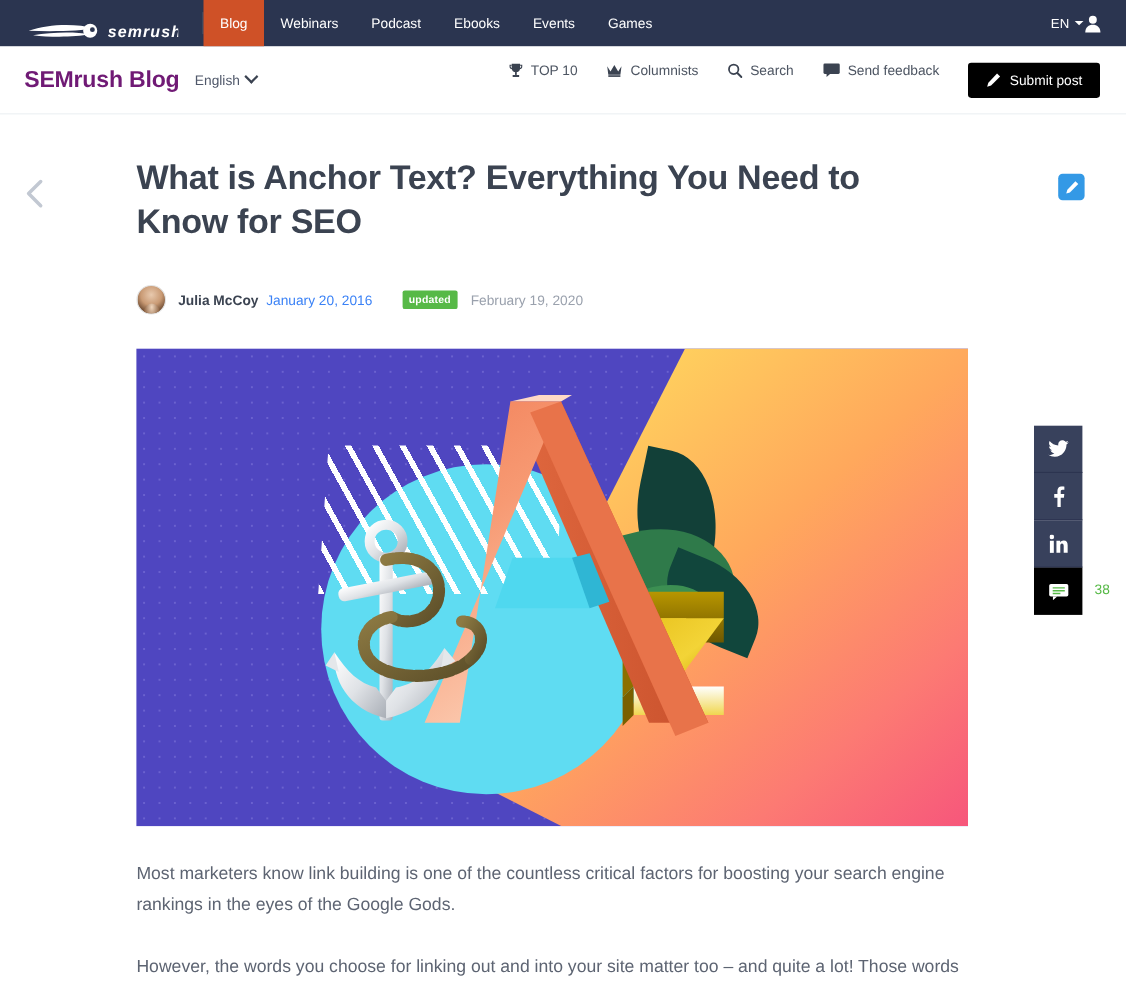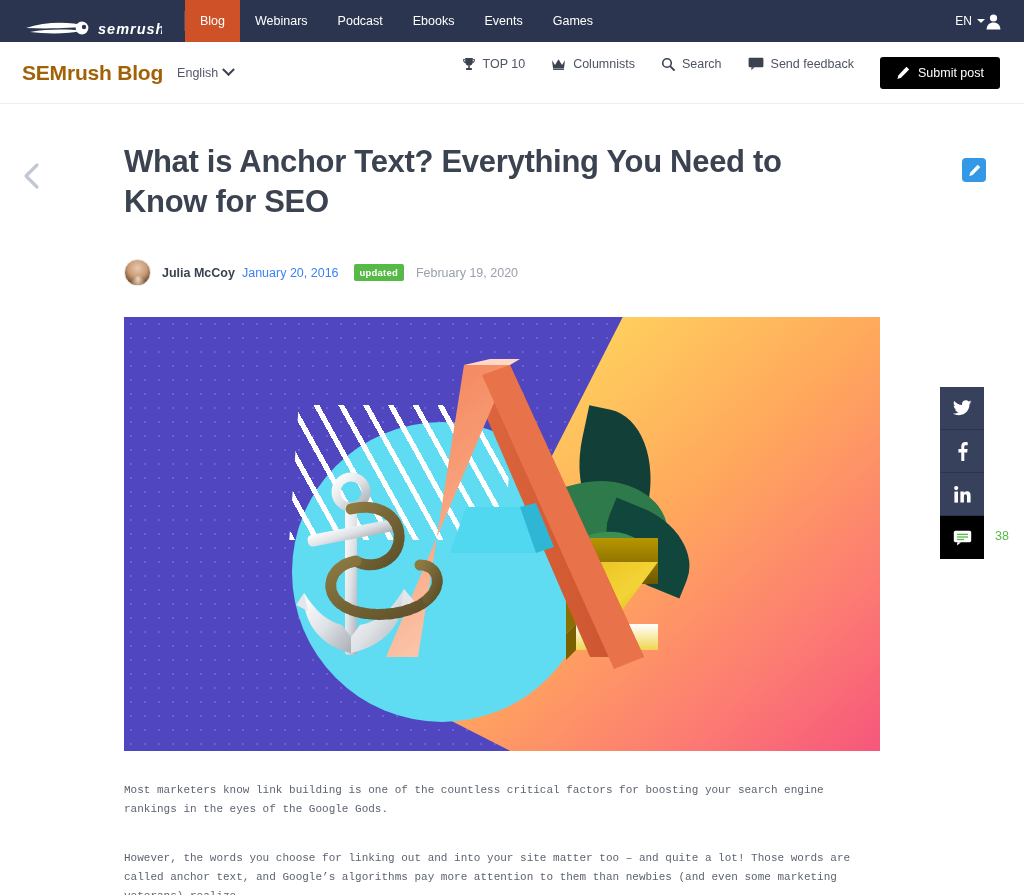--- a/index.html
+++ b/index.html
@@ -79,21 +79,21 @@
     height: 62px;
     background: #ffffff;
     border-bottom: 1px solid #eceff2;
     display: flex;
     align-items: center;
     padding: 0 24px 0 22px;
   }
   .blog-title {
     font-size: 21px;
     font-weight: bold;
-    color: #a16207;
+    color: #701a75;
     letter-spacing: -0.2px;
   }
   .lang-drop {
     margin-left: 14px;
     display: flex;
     align-items: center;
     gap: 6px;
     font-size: 12.5px;
     color: #50586a;
     cursor: pointer;
@@ -197,21 +197,21 @@
     font-weight: bold;
     color: #3b4351;
     text-align: center;
   }
   .pub-date {
     margin-left: 7px;
     font-size: 12.5px;
     color: #3b82f6;
   }
   .updated-badge {
-    margin-left: 15px;
+    margin-left: 27px;
     background: #57b947;
     color: #ffffff;
     font-size: 9.5px;
     font-weight: bold;
     padding: 3px 6px 3px 6px;
     border-radius: 2px;
     letter-spacing: 0.2px;
   }
   .upd-date {
     margin-left: 12px;
@@ -313,26 +313,25 @@
     font-size: 12.5px;
     white-space: nowrap;
   }
 
   
   .body-copy {
     padding: 0 0 0 124px;
     max-width: 880px;
   }
   .body-copy p {
-    font-size: 11px;
+    font-size: 16px;
     line-height: 1.72;
     color: #5d6472;
     margin-top: 30px;
     max-width: 756px;
-    font-family: Liberation Mono, monospace;
   }
 </style>
 </head>
 <body>
 
 <div class="topnav">
   <div class="logo-wrap">
     <svg class="logo-svg" width="138" height="20" viewBox="0 0 138 20">
       <path d="M2 9 C20 3 44 2 62 7 C50 9 26 10 2 9 Z" fill="#ffffff"></path>
       <path d="M6 13 C24 10 44 10 58 12 C44 15 22 15 6 13 Z" fill="#ffffff"></path>

